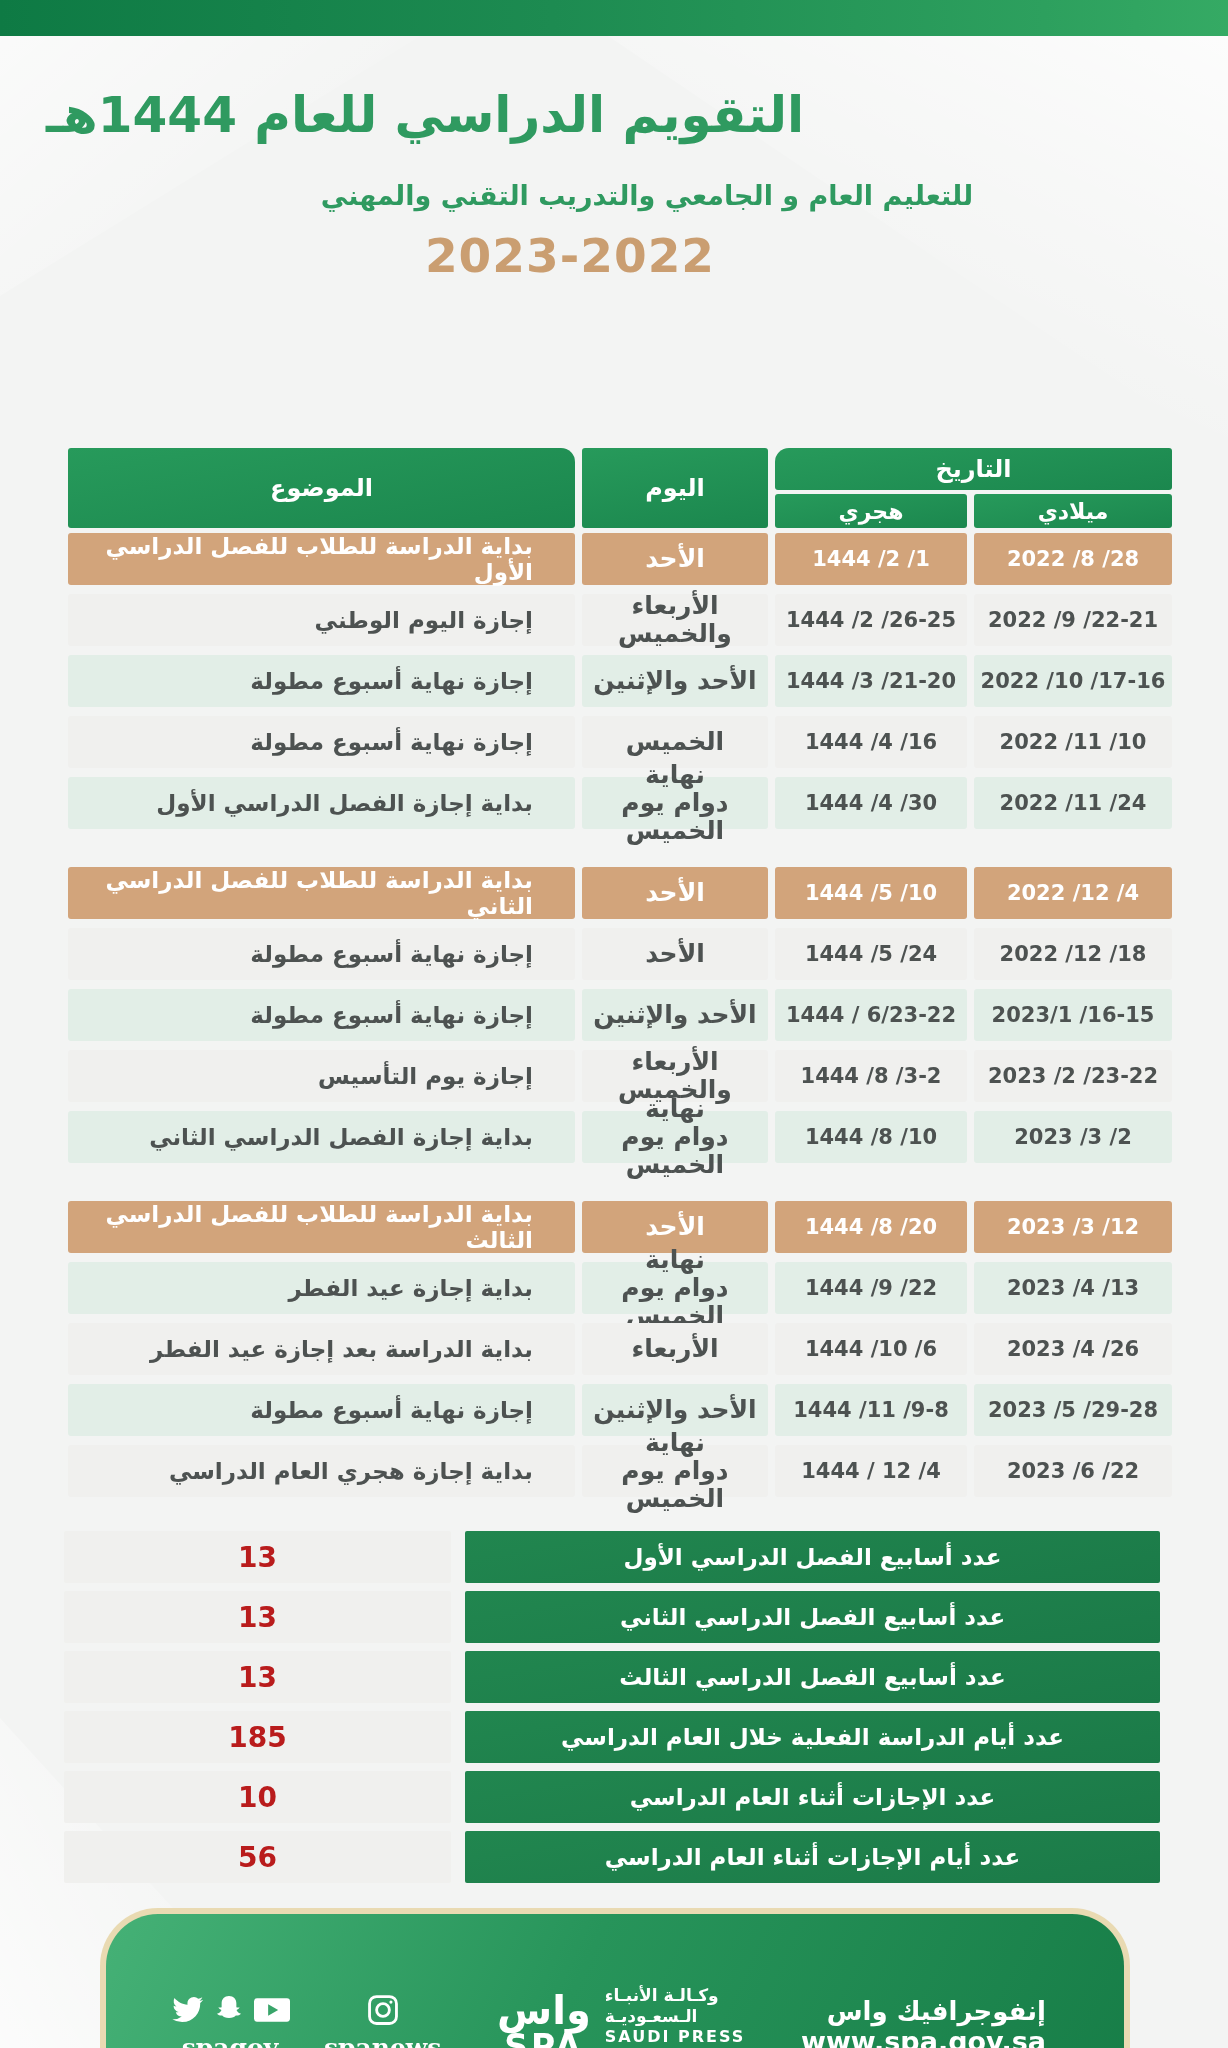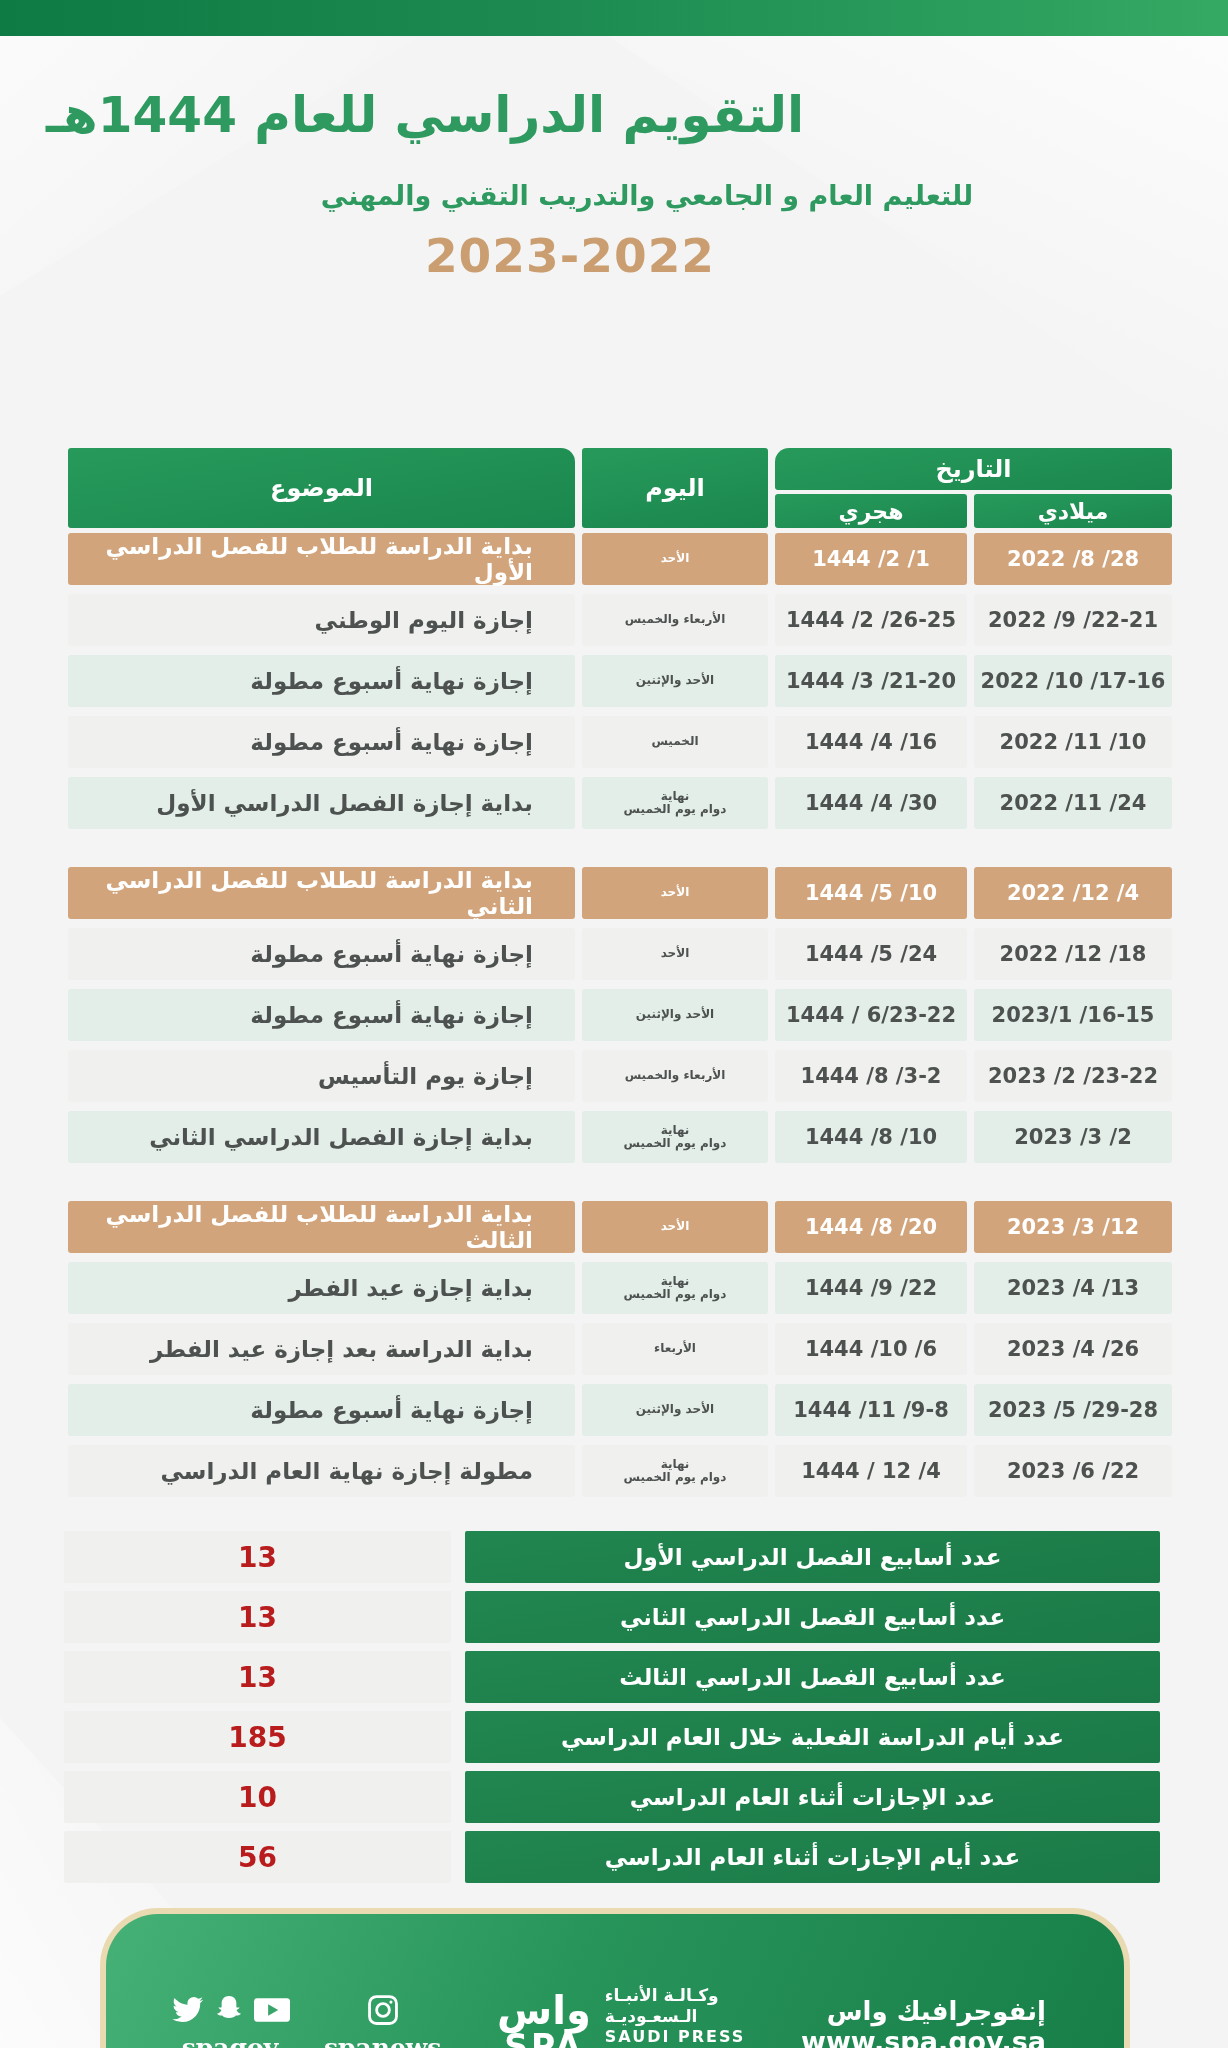--- a/index.html
+++ b/index.html
@@ -23,21 +23,21 @@
   .hc-hijri{grid-column:2;grid-row:2;font-size:22px;}
   .hc-day{grid-column:3;grid-row:1/3;font-size:24px;}
   .hc-subject{grid-column:4;grid-row:1/3;font-size:24px;border-top-right-radius:14px;}
   .block{display:grid;grid-template-columns:198px 192px 186px 507px;column-gap:7px;row-gap:9px;grid-auto-rows:52px;margin-bottom:38px;}
   .block:last-of-type{margin-bottom:0;}
   .td{display:flex;align-items:center;justify-content:center;border-radius:3px;font-weight:bold;}
   .c-tan{background:#d2a47b;color:#fff;}
   .c-gray{background:#f0f0ee;color:#4d5251;}
   .c-green{background:#e2eee7;color:#4d5251;}
   .td.date{font-size:21px;}
-  .td.day{font-size:12px;line-height:1.12;text-align:center;}
+  .td.day{font-size:25px;line-height:1.12;text-align:center;}
   .td.day span{white-space:pre-line;}
   .td.subject{justify-content:flex-start;padding-right:42px;font-size:23px;}
   
   .summary{position:absolute;top:1531px;right:56px;width:1108px;display:grid;grid-template-columns:387px 695px;column-gap:14px;row-gap:8px;grid-auto-rows:52px;direction:ltr;}
   .sum-val{background:#f0f0ee;color:#b91c1c;font-weight:bold;font-size:28px;display:flex;align-items:center;justify-content:center;border-radius:2px;}
   .sum-label{background:linear-gradient(170deg,#21864f,#1b7a48);color:#fff;font-weight:bold;font-size:23px;display:flex;align-items:center;justify-content:center;border-radius:2px;direction:rtl;}
   
   .footer{position:absolute;top:1908px;left:100px;width:1030px;height:220px;box-sizing:border-box;background:linear-gradient(115deg,#45b176 0%,#27945a 45%,#177d47 100%);border:6px solid #e9dab2;border-bottom:none;border-radius:58px 58px 0 0;display:flex;align-items:center;justify-content:space-between;padding:10px 78px 0 64px;color:#fff;}
   .branding{text-align:right;}
   .brand-tagline{font-size:26px;font-weight:bold;}
@@ -243,21 +243,21 @@
       <div class="td date c-gray">
           <span dir="ltr">2023 /6 /22</span>
         </div>
       <div class="td date c-gray">
           <span dir="ltr">1444 / 12 /4</span>
         </div>
       <div class="td day c-gray">
           <span>نهاية
 دوام يوم الخميس</span>
         </div>
-      <div class="td subject c-gray">مطولة إجازة نهاية العام الدراسي</div>
+      <div class="td subject c-gray">بداية إجازة هجري العام الدراسي</div>
     </div>
   </div>
 
   <div class="summary">
     <div class="sum-val">
         <span>13</span>
       </div>
     <div class="sum-label">عدد أسابيع الفصل الدراسي الأول</div>
     <div class="sum-val">
         <span>13</span>

